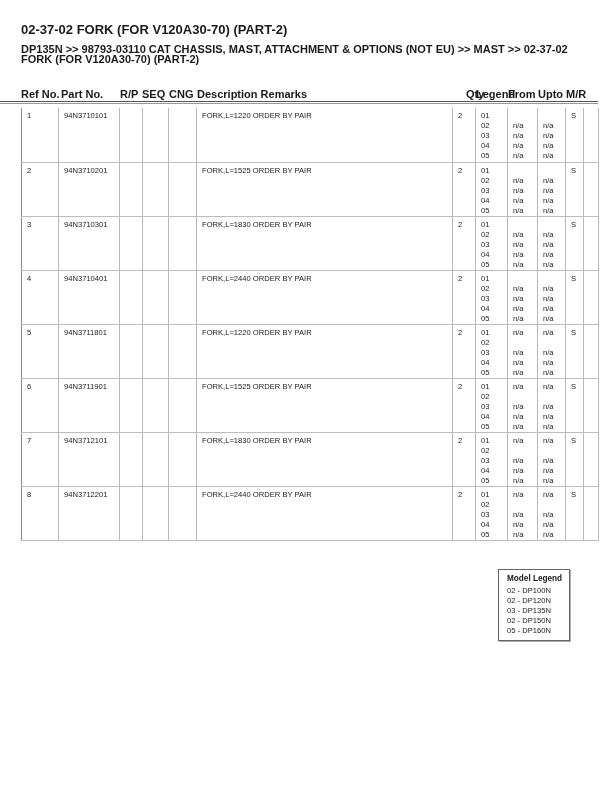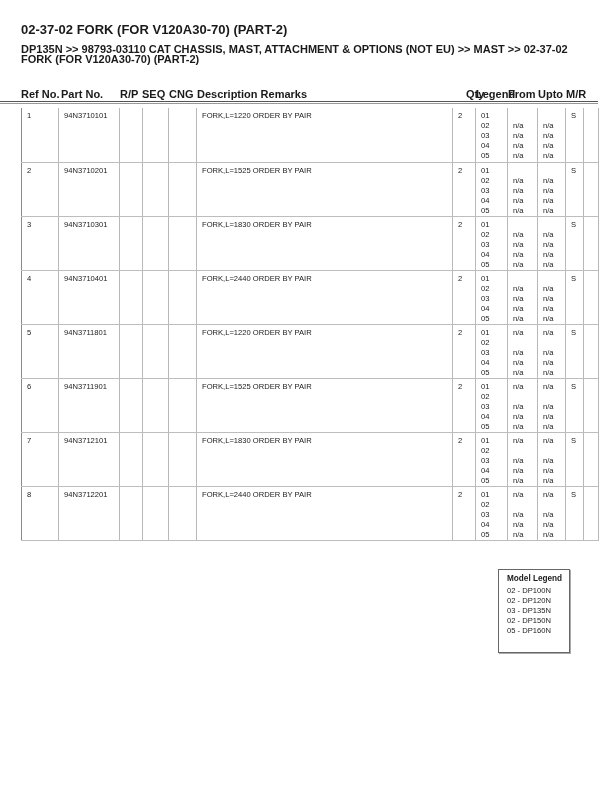--- a/index.html
+++ b/index.html
@@ -5,21 +5,21 @@
   html, body { margin: 0; padding: 0; background: #ffffff; }
   body { width: 612px; height: 792px; position: relative; font-family: "Liberation Sans", sans-serif; color: #1a1a1a; }
   .title { position: absolute; left: 21px; top: 22px; font-size: 13px; font-weight: bold; }
   .breadcrumb { position: absolute; left: 21px; top: 44px; width: 575px; font-size: 11px; font-weight: bold; line-height: 10px; }
   .hdr { position: absolute; top: 88px; font-size: 11px; font-weight: bold; }
   .hdr-line { position: absolute; left: 0; top: 101px; width: 598px; height: 0; border-top: 1.2px solid #555; border-bottom: 1.2px solid #999; height: 1px; }
   table.parts { position: absolute; left: 21px; top: 108px; border-collapse: collapse; table-layout: fixed; font-size: 7.6px; }
   table.parts td { border-left: 1px solid #8a8a8a; border-right: 1px solid #b8b8b8; border-bottom: 1.4px solid #bdbdbd; vertical-align: top; padding: 3px 4px 0 5px; height: 54px; line-height: 10px; box-sizing: border-box; }
   table.parts td.c-lines { line-height: 10px; margin-top: 28px; }
   .line { display: block; height: 10px; white-space: nowrap; }
-  .legend { position: absolute; left: 498px; top: 569px; width: 72px; height: 84px; border: 1px solid #666; box-shadow: 1px 1px 0 #aaa; padding: 4px 0 0 8px; box-sizing: border-box; font-size: 7.6px; }
+  .legend { position: absolute; left: 498px; top: 569px; width: 72px; height: 72px; border: 1px solid #666; box-shadow: 1px 1px 0 #aaa; padding: 4px 0 0 8px; box-sizing: border-box; font-size: 7.6px; }
   .legend-title { font-weight: bold; font-size: 8.2px; margin-bottom: 3px; }
   .legend-item { line-height: 10px; }
 </style>
 </head>
 <body>
 
 <div class="title">02-37-02 FORK (FOR V120A30-70) (PART-2)</div>
 <div class="breadcrumb">DP135N &gt;&gt; 98793-03110 CAT CHASSIS, MAST, ATTACHMENT &amp; OPTIONS (NOT EU) &gt;&gt; MAST &gt;&gt; 02-37-02 FORK (FOR V120A30-70) (PART-2)</div>
 
 <div class="hdr" style="left:21px">Ref No.</div>

